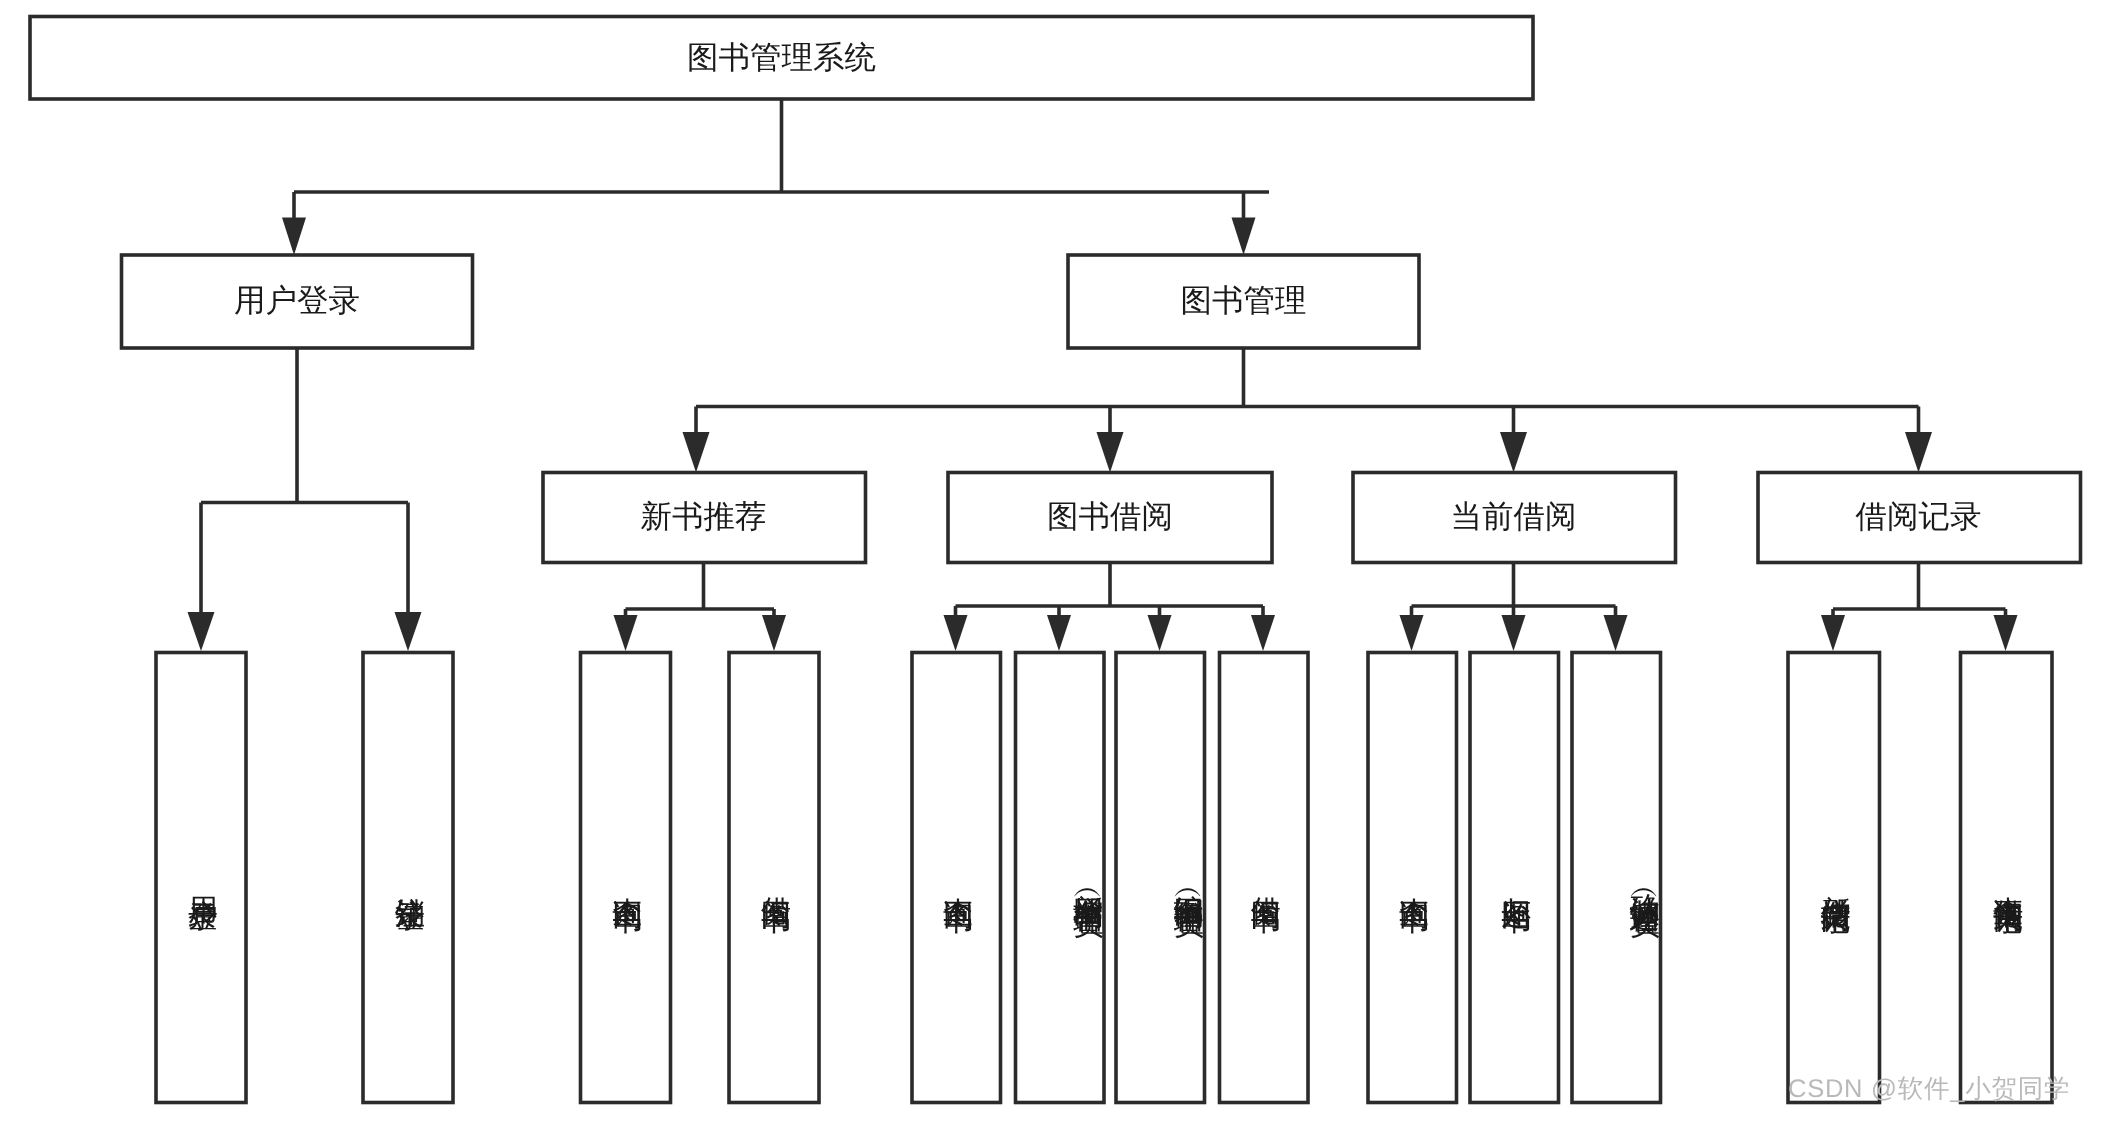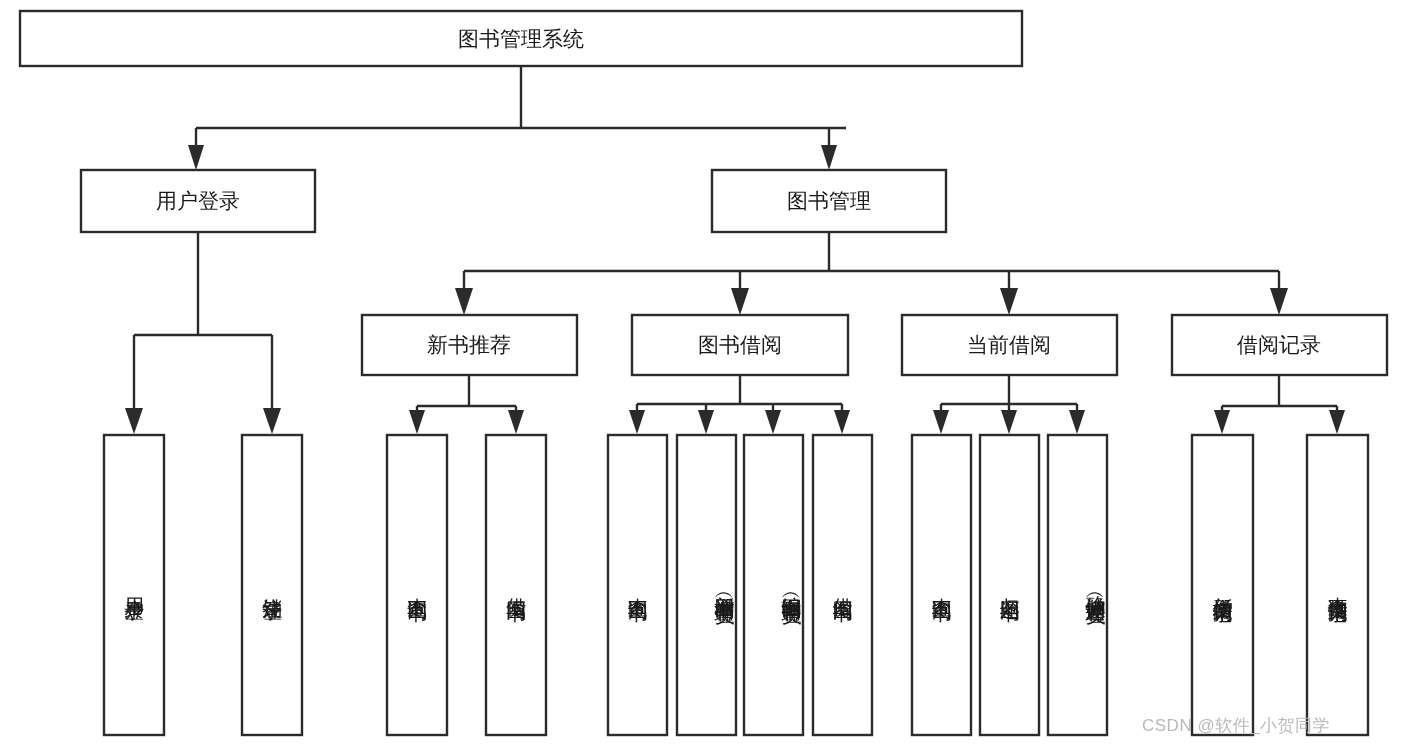--- a/index.html
+++ b/index.html
@@ -223,15 +223,15 @@
   <div class="vlabel" style="left:744px; top:441px; width:59px; height:292px;">编辑图书（管理员）</div>
   <div class="vlabel centered" style="left:813px; top:435px; width:59px; height:300px;">借阅图书</div>
 
   <div class="vlabel centered" style="left:912px; top:435px; width:59px; height:300px;">查询图书</div>
   <div class="vlabel centered" style="left:980px; top:435px; width:59px; height:300px;">归还图书</div>
   <div class="vlabel" style="left:1048px; top:441px; width:59px; height:292px;">确认归还（管理员）</div>
 
   <div class="vlabel centered" style="left:1192px; top:435px; width:61px; height:300px;">新增借阅记录</div>
   <div class="vlabel centered" style="left:1307px; top:435px; width:61px; height:300px;">查询借阅记录</div>
 
-  <div class="watermark" style="left:1142px; top:714px;">CSDN @软件_小贺同学</div>
+  <div class="watermark" style="left:1192px; top:714px;">CSDN @软件_小贺同学</div>
 
 </div>
 
 </body></html>

